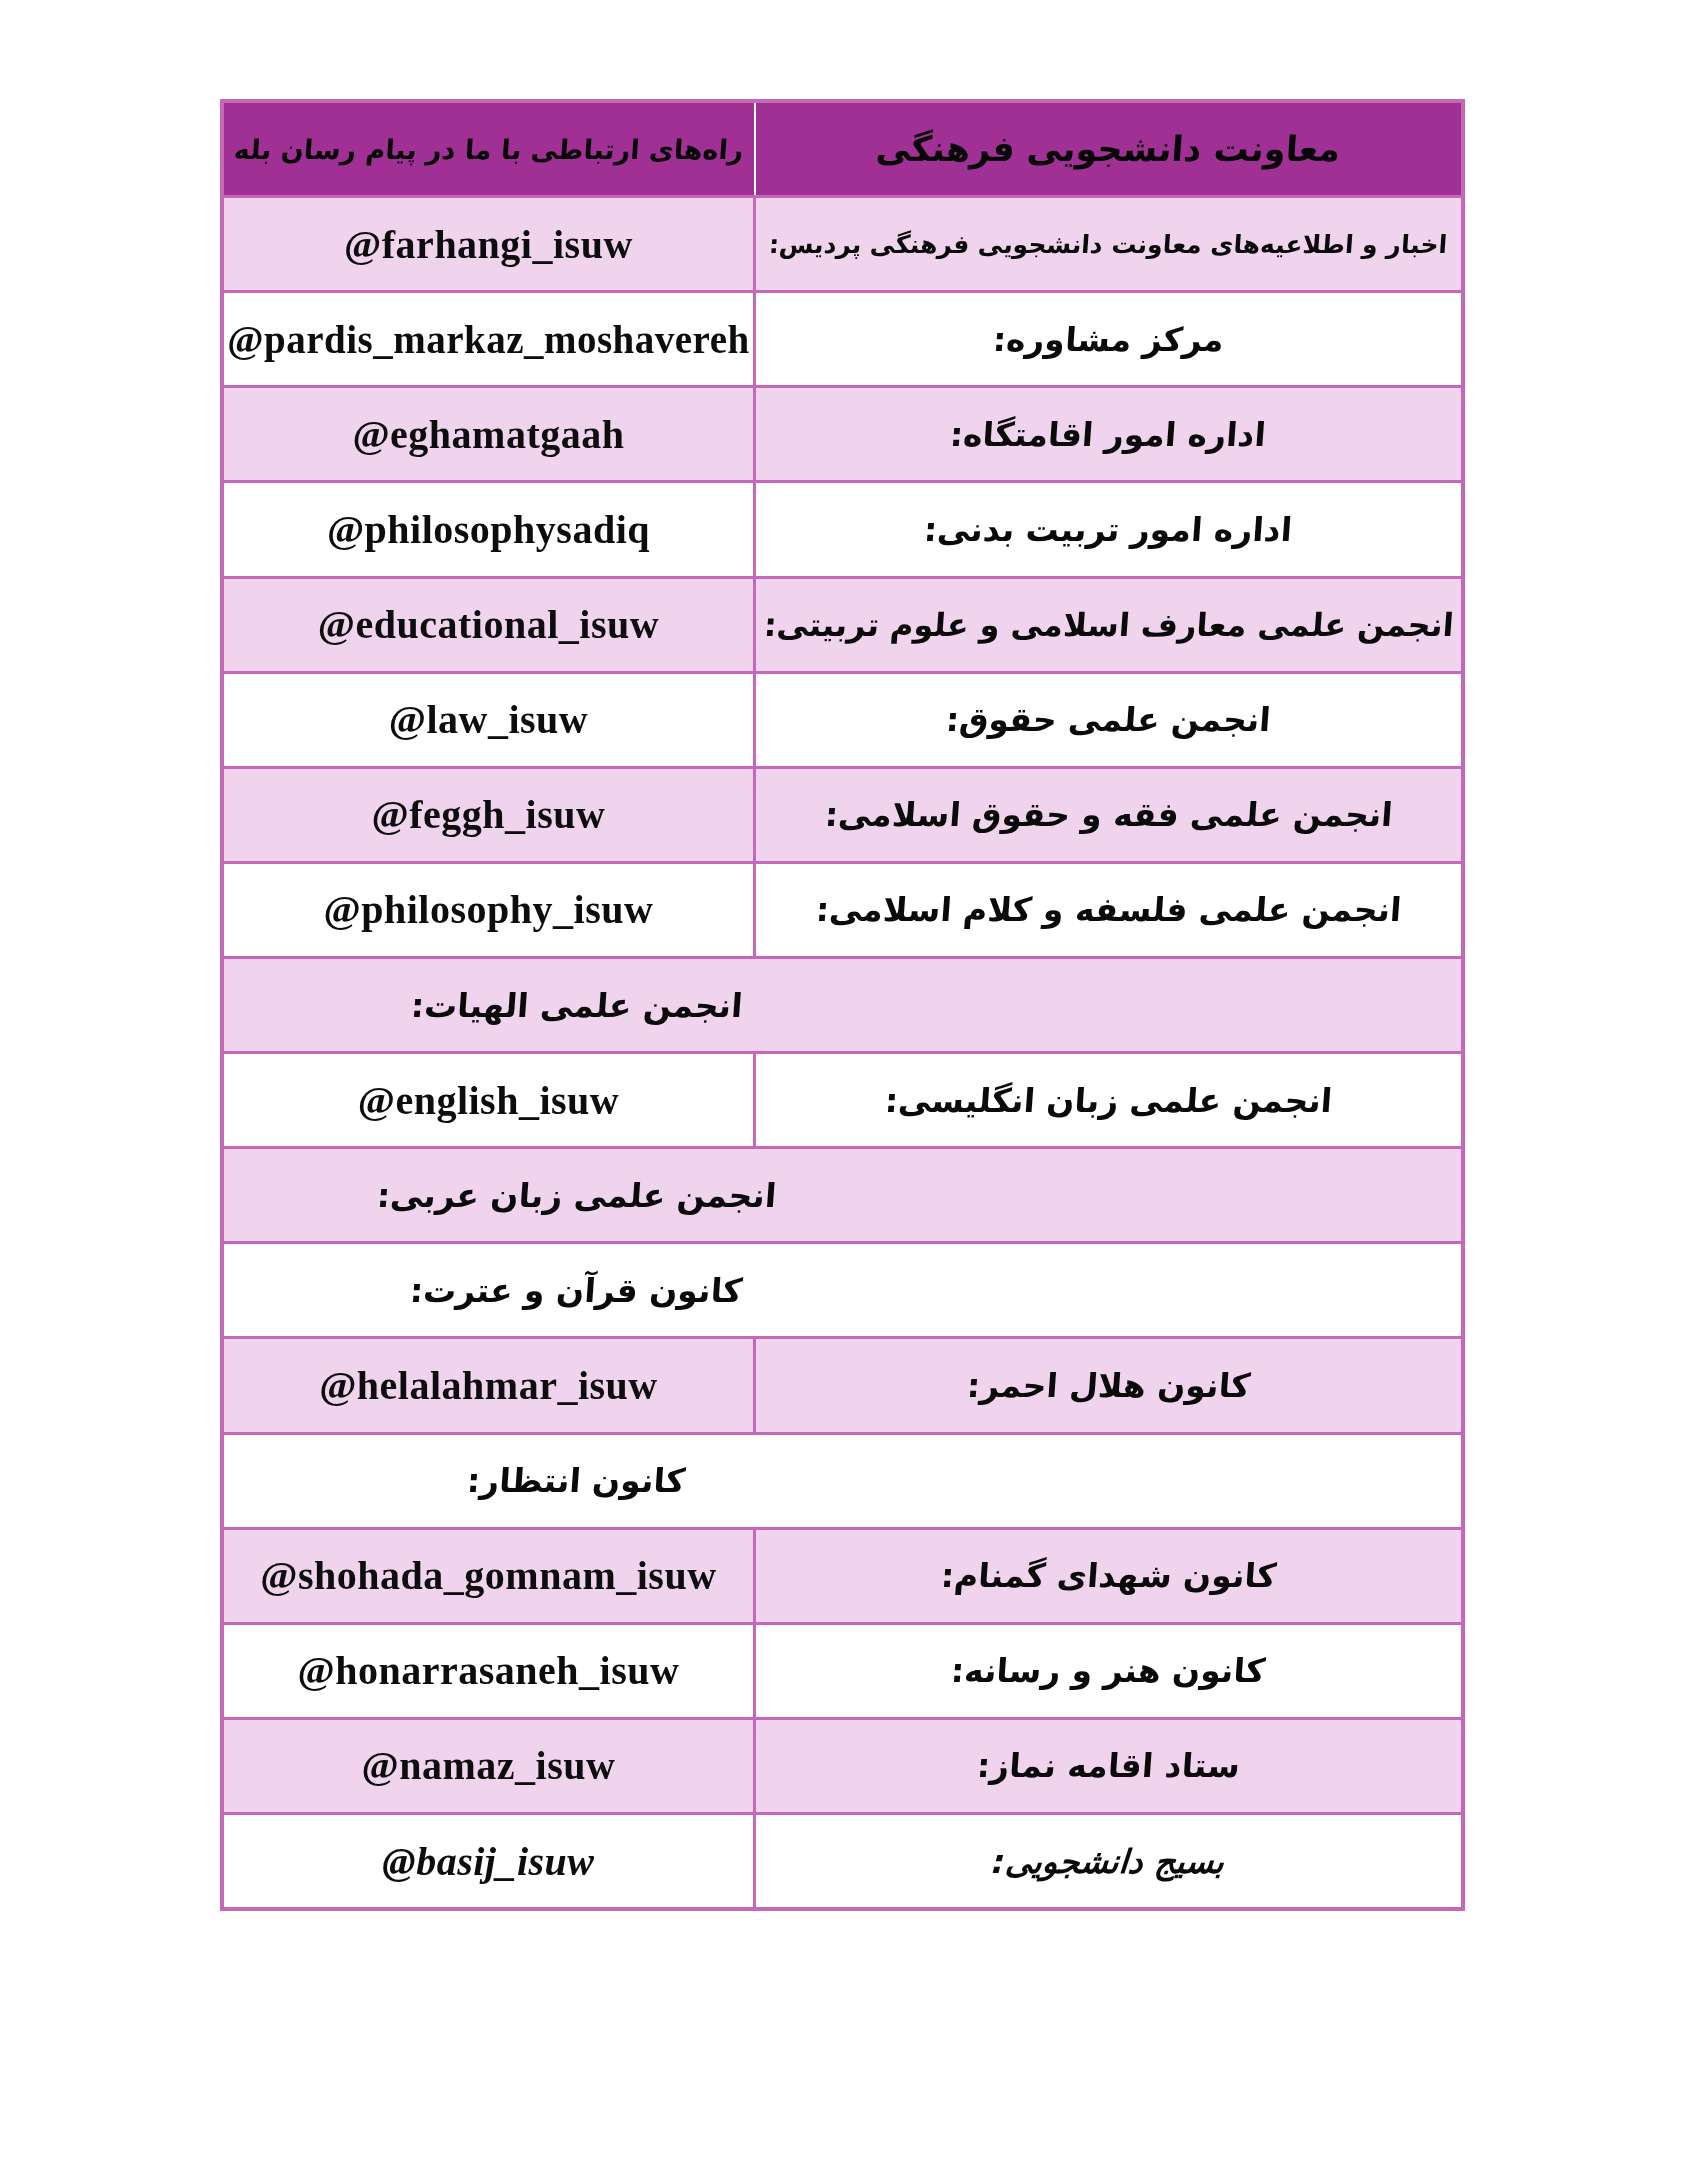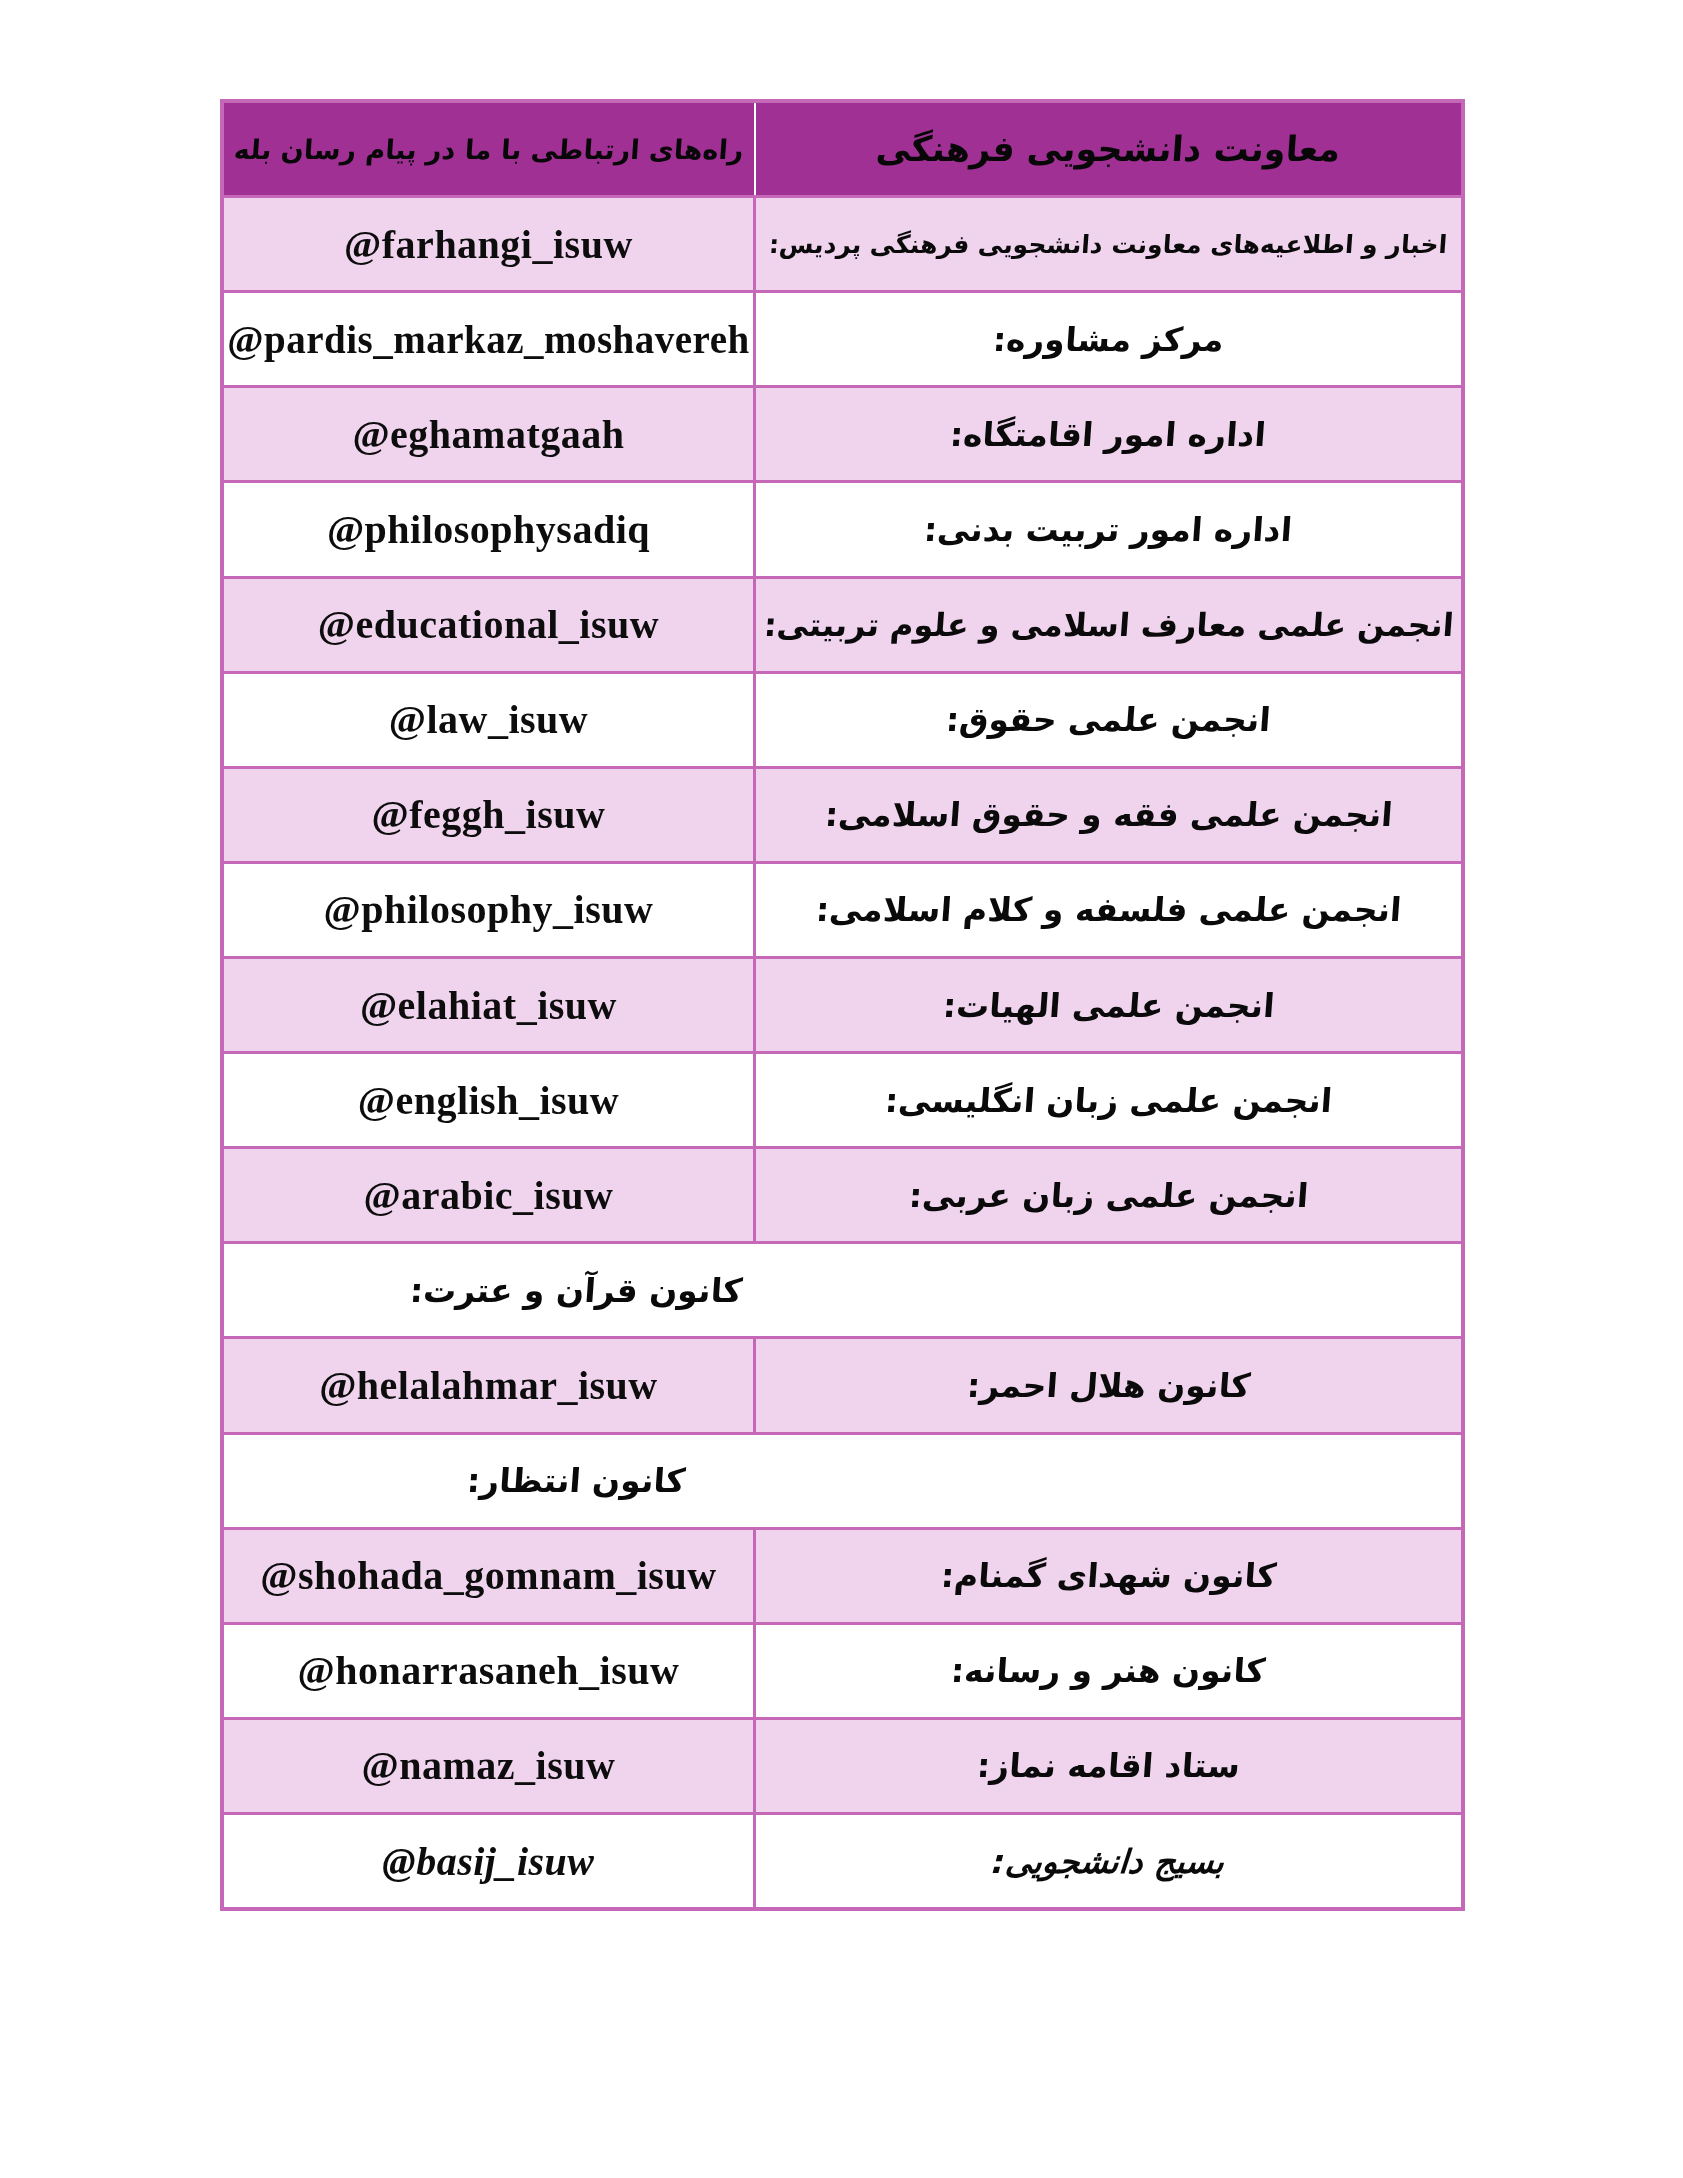--- a/index.html
+++ b/index.html
@@ -157,39 +157,33 @@
       </div>
       <div class="t-row white">
         <div class="cell left">
           <span class="handle-text">@philosophy_isuw</span>
         </div>
         <div class="cell right">
           <span class="fa-text">انجمن علمی فلسفه و کلام اسلامی:</span>
         </div>
       </div>
       <div class="t-row pink">
-        <div class="cell left">
-          <span class="handle-text">@elahiat_isuw</span>
-        </div>
         <div class="cell right">
           <span class="fa-text">انجمن علمی الهیات:</span>
         </div>
       </div>
       <div class="t-row white">
         <div class="cell left">
           <span class="handle-text">@english_isuw</span>
         </div>
         <div class="cell right">
           <span class="fa-text">انجمن علمی زبان انگلیسی:</span>
         </div>
       </div>
       <div class="t-row pink">
-        <div class="cell left">
-          <span class="handle-text">@arabic_isuw</span>
-        </div>
         <div class="cell right">
           <span class="fa-text">انجمن علمی زبان عربی:</span>
         </div>
       </div>
       <div class="t-row white">
         <div class="cell right">
           <span class="fa-text">کانون قرآن و عترت:</span>
         </div>
       </div>
       <div class="t-row pink">

